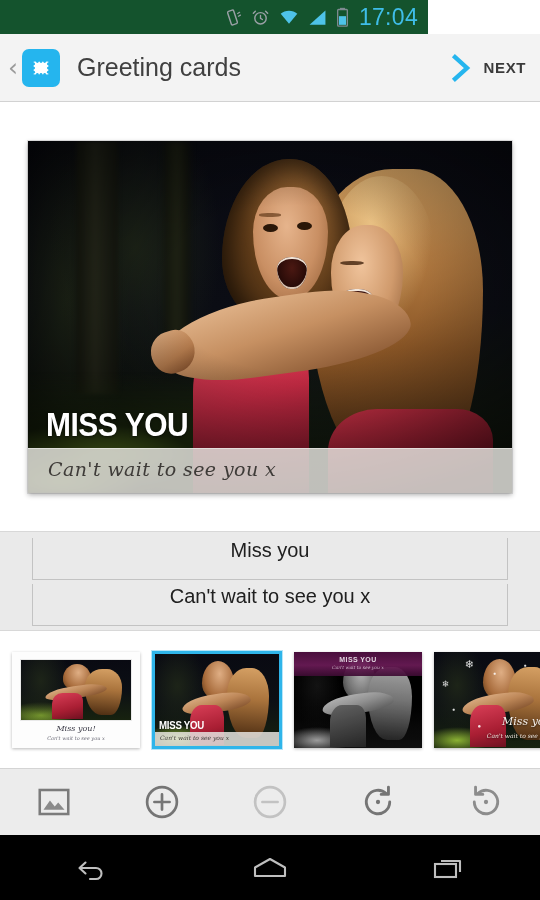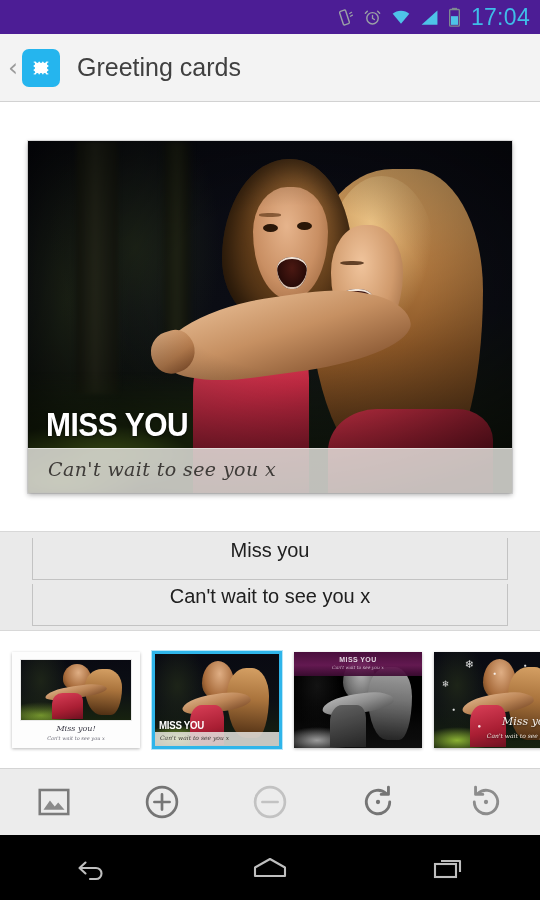--- a/index.html
+++ b/index.html
@@ -6,22 +6,22 @@
   body{
     width:540px;height:900px;overflow:hidden;
     background:#ffffff;
     font-family:"Liberation Sans","DejaVu Sans",sans-serif;
     -webkit-font-smoothing:antialiased;
   }
   .phone{position:relative;width:540px;height:900px;}
 
   
   .statusbar{
-    position:absolute;left:0;top:0;width:540px;height:34px;
-    background:#4c1d95;
+    position:absolute;left:0;top:0;width:428px;height:34px;
+    background:#14532d;
     display:flex;align-items:center;justify-content:flex-end;
     padding-right:10px;box-sizing:border-box;
   }
   .sb-icons{display:flex;align-items:center;gap:9px;}
   .sb-ico{display:block;}
   .sb-time{
     color:#3fbde8;font-size:23px;font-weight:400;margin-left:10px;
     letter-spacing:0.3px;line-height:1;
   }
 
@@ -375,20 +375,26 @@
             <circle cx="12" cy="5" r="1.5"></circle>
             <circle cx="16" cy="5" r="1.5"></circle>
           <circle cx="8" cy="19" r="1.5"></circle>
             <circle cx="12" cy="19" r="1.5"></circle>
             <circle cx="16" cy="19" r="1.5"></circle>
         </g>
       </svg>
     </div>
     <div class="ab-title">Greeting cards</div>
     <div class="ab-spacer"></div>
+    <div class="ab-next">
+      <svg width="26" height="30" viewBox="0 0 26 30">
+        <path d="M7 4 L19 15 L7 26" fill="none" stroke="#25b5ee" stroke-width="4.4" stroke-linecap="square"></path>
+      </svg>
+      <span class="ab-next-label">NEXT</span>
+    </div>
   </div>
 
   <div class="preview">
     <div class="card">
       <div class="scene">
         <div class="forest"></div>
         <div class="trunk"></div>
         <div class="trunk2"></div>
         <div class="grass"></div>
         <div class="g2-hair"></div>

